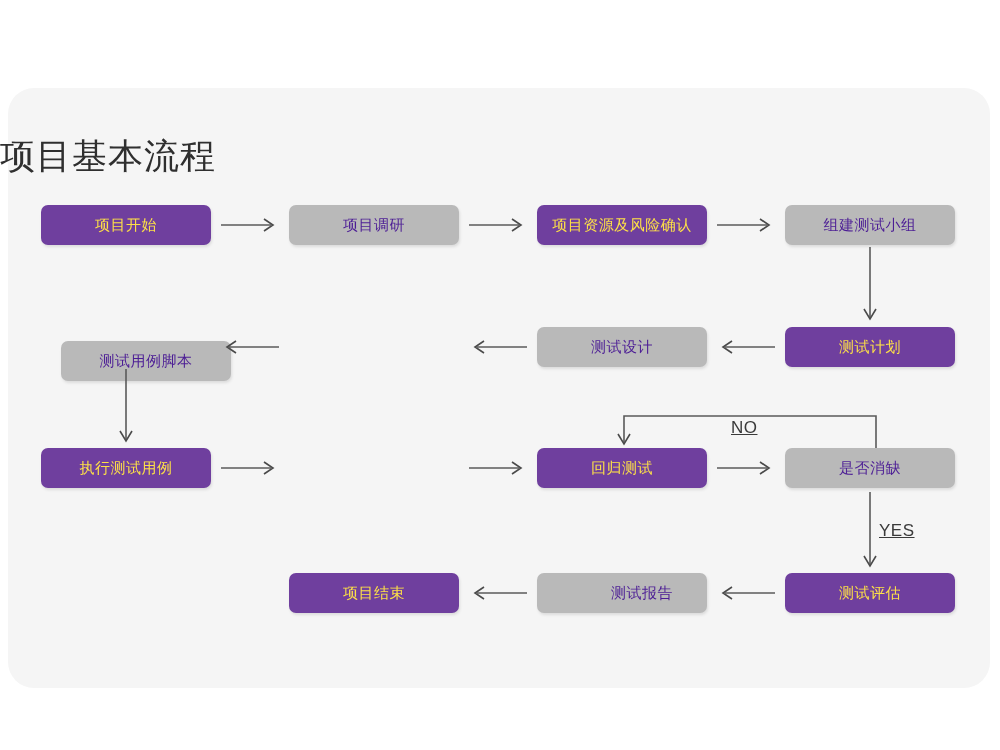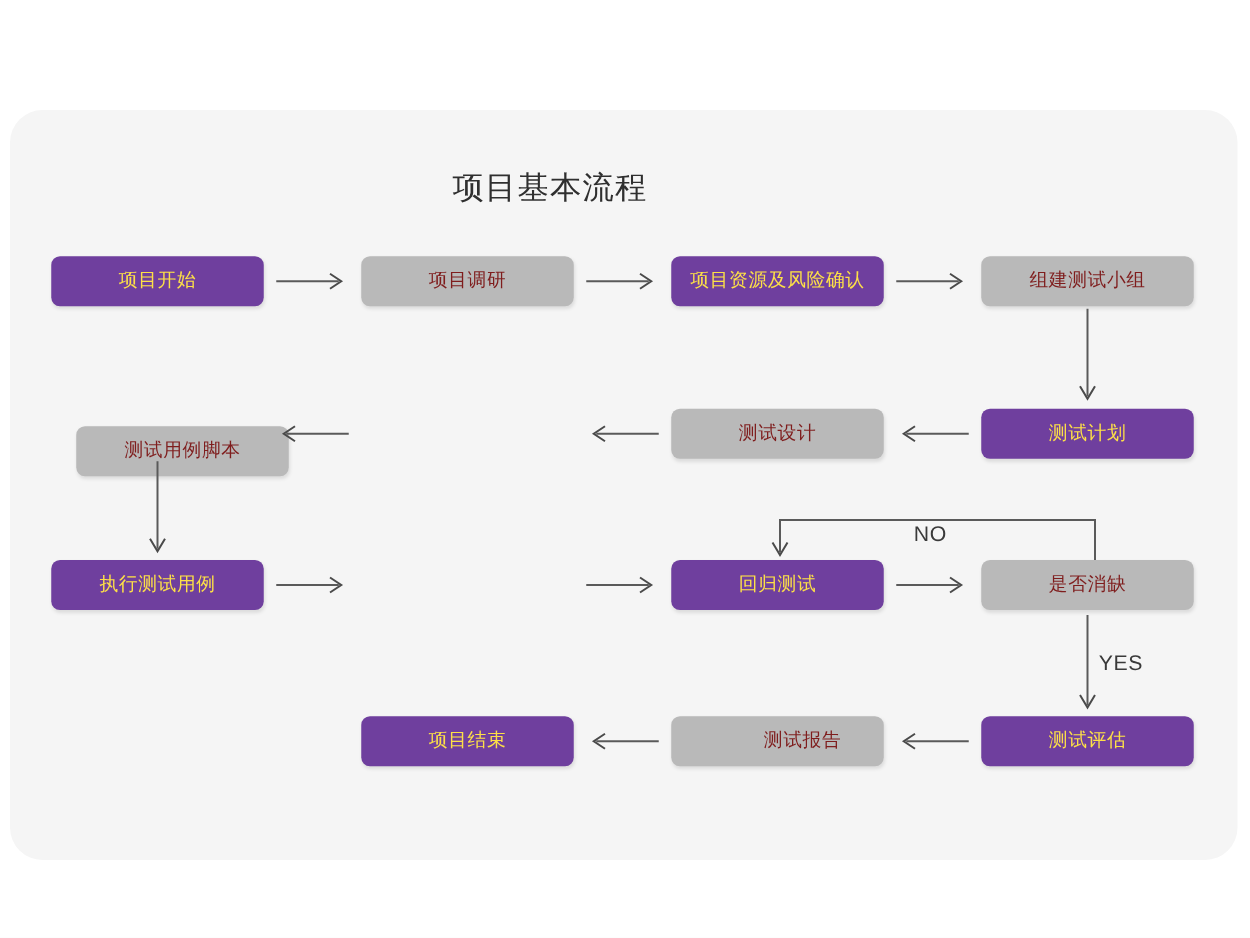--- a/index.html
+++ b/index.html
@@ -16,22 +16,22 @@
     left: 8px; top: 88px;
     width: 982px; height: 600px;
     background: #f5f5f5;
     border-radius: 26px;
   }
 
   .title {
     position: absolute;
     left: 0; top: 133px;
     width: 880px;
-    text-align: center;
-    font-size: 25px;
+    text-align: left;
+    font-size: 35px;
     color: #2f2f2f;
     letter-spacing: 1px;
     font-weight: 400;
   }
 
   
   .node {
     position: absolute;
     width: 170px;
     height: 40px;
@@ -40,36 +40,37 @@
     align-items: center;
     justify-content: center;
     text-align: center;
     font-size: 15px;
     line-height: 1.28;
     letter-spacing: 0.5px;
     box-shadow: 1px 2px 3px rgba(0,0,0,0.10);
     white-space: pre-line;
   }
   .node.purple { background: #6f3f9e; color: #fde047; }
-  .node.gray   { background: #b9b9b9; color: #7f1d1d; }
+  .node.gray   { background: #b9b9b9; color: #4c1d95; }
   .node.tall   { height: 48px; }
 
   
   .arrow-h {
     position: absolute;
     height: 14px;
   }
   .arrow-h svg, .arrow-v svg { display: block; overflow: visible; }
   .arrow-v { position: absolute; }
 
   .conn-label {
     position: absolute;
     font-size: 17px;
     color: #3a3a3a;
     letter-spacing: 0.5px;
+    text-decoration: underline;
   }
 
   .line { stroke: #5a5a5a; stroke-width: 1.6; fill: none; }
   .head { stroke: #4a4a4a; stroke-width: 1.6; fill: none; }
 </style>
 </head>
 <body>
 
 <div id="root">
 

